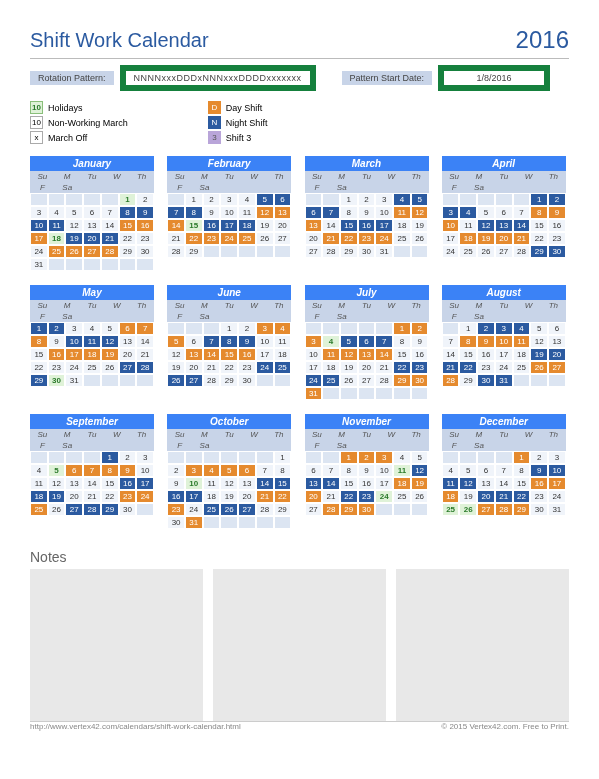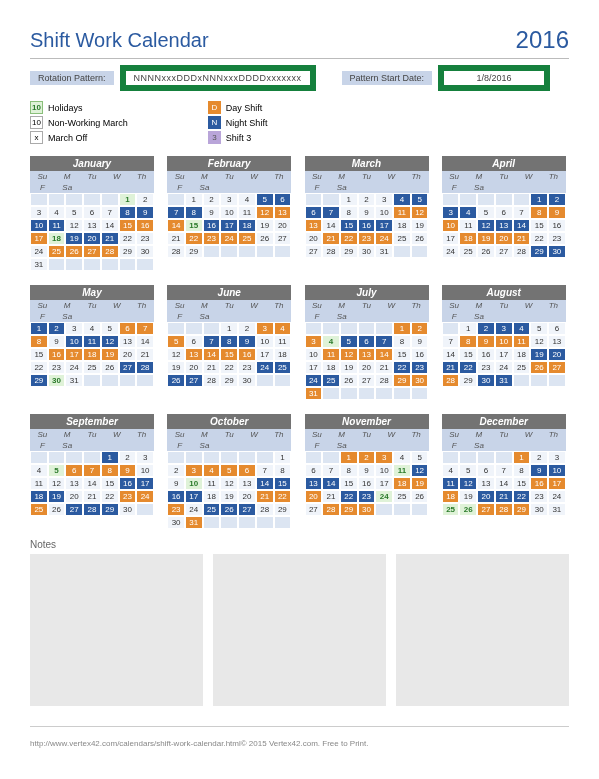--- a/index.html
+++ b/index.html
@@ -17,33 +17,33 @@
 .leg{display:flex;align-items:center;gap:5px}
 .sw{width:13px;height:13px;display:flex;align-items:center;justify-content:center;font-size:8px;border:1px solid #aaa;box-sizing:border-box}
 .sw.h{background:#dff2d8;color:#2a7a2a;font-weight:bold;border-color:#8abf7a}
 .sw.nw{background:#fff}
 .sw.off{background:#fff}
 .sw.d{background:#e58a2e;color:#fff;border:none}
 .sw.n{background:#2b5aa0;color:#fff;border:none}
 .sw.s3{background:#b9a5d9;color:#555;border:none}
 .months{display:grid;grid-template-columns:repeat(4,1fr);gap:14px 10px}
 .mo{width:124px}
-.mon-name{background:#737373;color:#fff;text-align:center;font-size:10px;font-weight:bold;padding:2px 0;font-style:italic}
+.mon-name{background:#3b82f6;color:#fff;text-align:center;font-size:10px;font-weight:bold;padding:2px 0;font-style:italic}
 .dhdr{display:grid;grid-template-columns:repeat(5,1fr);background:#c8d4e8}
 .dhdr div{text-align:center;font-size:8px;font-style:italic;color:#555;padding:1px 0}
 .wk{display:grid;grid-template-columns:repeat(7,1fr)}
 .c{height:13px;font-size:8px;display:flex;align-items:center;justify-content:center;background:#f0f4fa;color:#333;border:1px solid #fff;box-sizing:border-box}
 .c.e{background:#dce5f2}
 .c.D{background:#e58a2e;color:#fff}
 .c.N{background:#2b5aa0;color:#fff}
 .c.H{background:#dff2d8;color:#2a7a2a;font-weight:bold}
-.notes-t{font-size:10px;color:#666;margin-top:10px;margin-bottom:4px}
+.notes-t{font-size:14px;color:#666;margin-top:20px;margin-bottom:4px}
 .narea{display:grid;grid-template-columns:repeat(3,1fr);gap:10px}
 .narea div{height:152px;background:#e8e8e8}
-.ftr{display:flex;justify-content:flex-start;font-size:8px;color:#888;margin-top:20px;border-top:1px solid #ccc;padding-top:12px}
+.ftr{display:flex;justify-content:space-between;font-size:8px;color:#888;margin-top:0;border-top:1px solid #ccc;padding-top:0}
 </style>
 </head>
 <body>
 
 <div class="page">
   <div class="hdr">
     <span class="title">Shift Work Calendar</span>
     <span class="year">2016</span>
   </div>
   <div class="ctrls">

